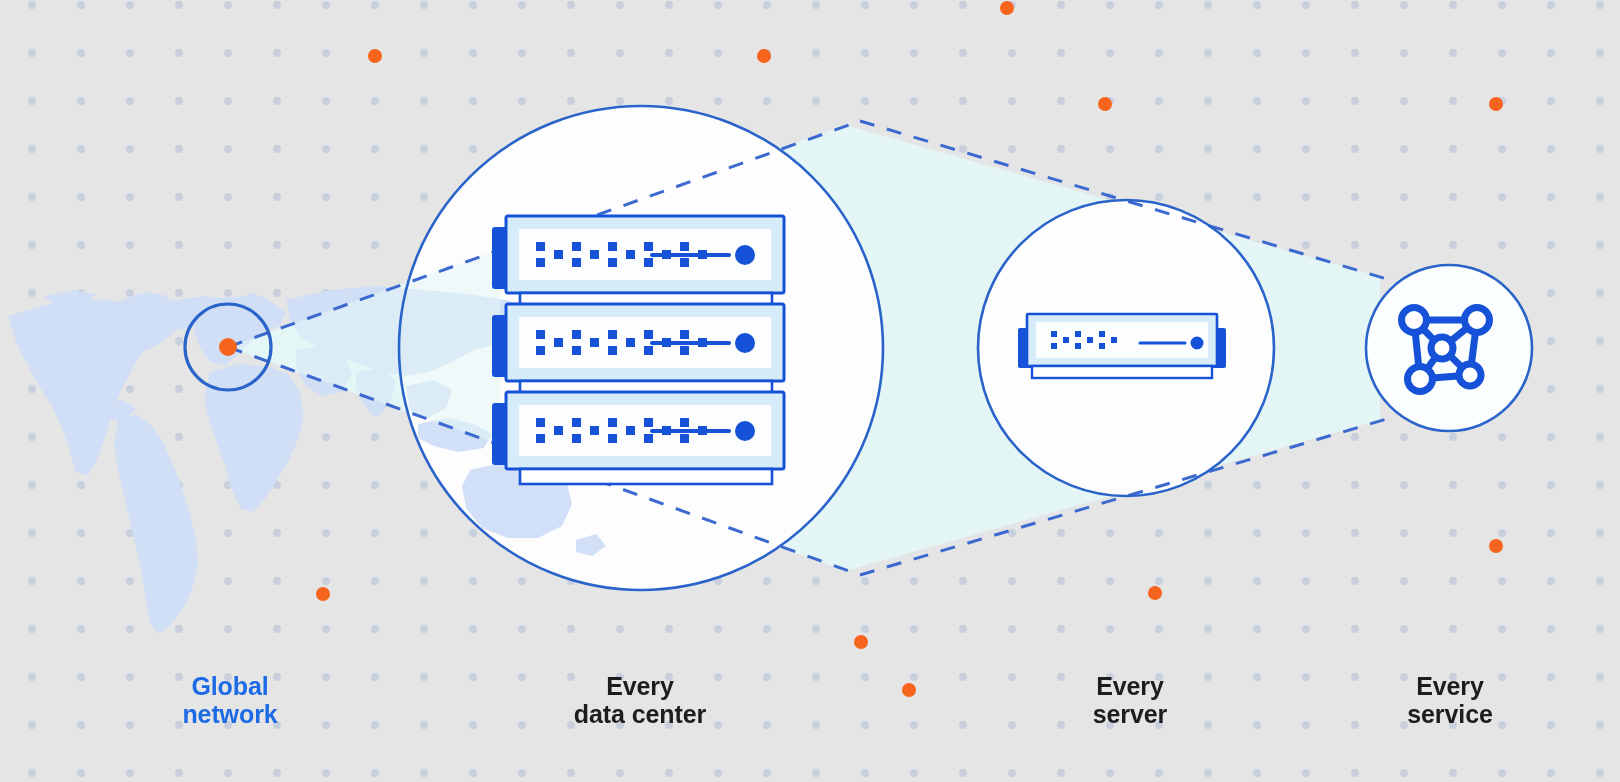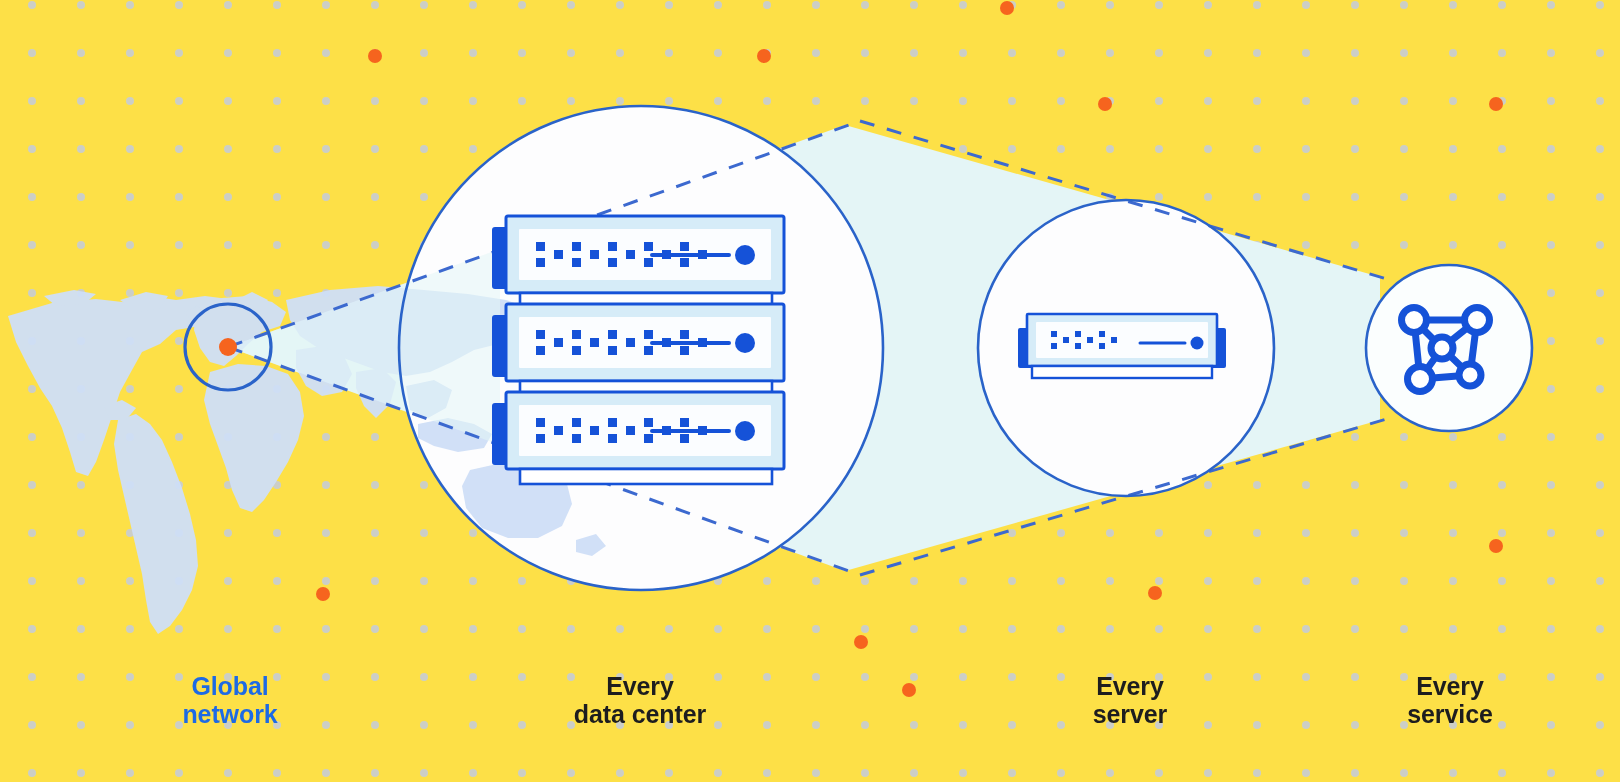--- a/index.html
+++ b/index.html
@@ -5,21 +5,21 @@
   html,body{margin:0;padding:0;background:#ffffff;}
   body{
     font-family:"Liberation Sans","DejaVu Sans",sans-serif;
     -webkit-font-smoothing:antialiased;
   }
   #stage{
     position:relative;
     width:1620px;
     height:782px;
     overflow:hidden;
-    background:#fde047;
+    background:#e5e5e5;
   }
   #scene{
     position:absolute;
     inset:0;
     width:1620px;
     height:782px;
     display:block;
   }
   .label{
     position:absolute;

